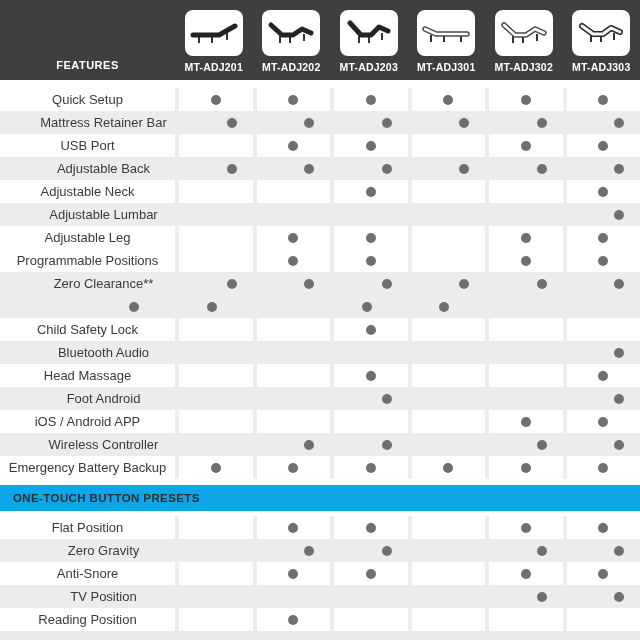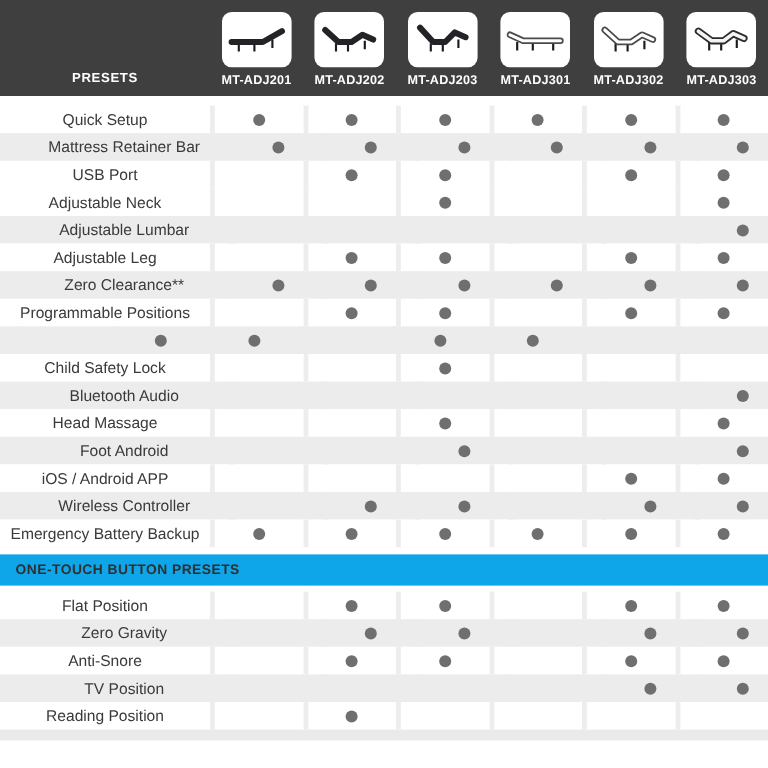--- a/index.html
+++ b/index.html
@@ -43,21 +43,21 @@
     display:flex; align-items:center; padding-left:13px;
     font-size:11.5px; font-weight:bold; color:#2f2f2f; letter-spacing:.4px;
   }
   .bottom-strip { height:9px; background:#eaeaea; }
 </style>
 </head>
 <body>
 
 <div class="page">
   <div class="hdr">
-    <div class="hdr-features">PRESETS</div>
+    <div class="hdr-features">FEATURES</div>
 
   <div class="model-cell">
         <div class="thumb">
           <svg width="48" height="27" viewBox="0 0 48 27">
             <line x1="9" y1="16" x2="9" y2="23" stroke="#1c1c1e" stroke-width="1.8"></line>
             <line x1="22" y1="16" x2="22" y2="23" stroke="#1c1c1e" stroke-width="1.8"></line>
             <line x1="37" y1="13" x2="37" y2="20" stroke="#1c1c1e" stroke-width="1.8"></line>
             <path d="M3 15 L29 15 L45 6" stroke="#232327" stroke-width="5" stroke-linecap="round" stroke-linejoin="round" fill="none"></path>
           </svg>
         </div>
@@ -176,20 +176,41 @@
           <span class="dot"></span>
         </div>
         <div class="fcell"></div>
         <div class="fcell">
           <span class="dot"></span>
         </div>
         <div class="fcell">
           <span class="dot"></span>
         </div>
       </div>
+      <div class="row alt">
+        <div class="flabel">Adjustable Back</div>
+        <div class="fcell">
+          <span class="dot"></span>
+        </div>
+        <div class="fcell">
+          <span class="dot"></span>
+        </div>
+        <div class="fcell">
+          <span class="dot"></span>
+        </div>
+        <div class="fcell">
+          <span class="dot"></span>
+        </div>
+        <div class="fcell">
+          <span class="dot"></span>
+        </div>
+        <div class="fcell">
+          <span class="dot"></span>
+        </div>
+      </div>
       <div class="row">
         <div class="flabel">Adjustable Neck</div>
         <div class="fcell"></div>
         <div class="fcell"></div>
         <div class="fcell">
           <span class="dot"></span>
         </div>
         <div class="fcell"></div>
         <div class="fcell"></div>
         <div class="fcell">
@@ -217,51 +238,51 @@
           <span class="dot"></span>
         </div>
         <div class="fcell"></div>
         <div class="fcell">
           <span class="dot"></span>
         </div>
         <div class="fcell">
           <span class="dot"></span>
         </div>
       </div>
+      <div class="row">
+        <div class="flabel">Programmable Positions</div>
+        <div class="fcell"></div>
+        <div class="fcell">
+          <span class="dot"></span>
+        </div>
+        <div class="fcell">
+          <span class="dot"></span>
+        </div>
+        <div class="fcell"></div>
+        <div class="fcell">
+          <span class="dot"></span>
+        </div>
+        <div class="fcell">
+          <span class="dot"></span>
+        </div>
+      </div>
       <div class="row alt">
         <div class="flabel">Zero Clearance**</div>
         <div class="fcell">
           <span class="dot"></span>
         </div>
         <div class="fcell">
           <span class="dot"></span>
         </div>
         <div class="fcell">
           <span class="dot"></span>
         </div>
         <div class="fcell">
           <span class="dot"></span>
         </div>
-        <div class="fcell">
-          <span class="dot"></span>
-        </div>
-        <div class="fcell">
-          <span class="dot"></span>
-        </div>
-      </div>
-      <div class="row">
-        <div class="flabel">Programmable Positions</div>
-        <div class="fcell"></div>
-        <div class="fcell">
-          <span class="dot"></span>
-        </div>
-        <div class="fcell">
-          <span class="dot"></span>
-        </div>
-        <div class="fcell"></div>
         <div class="fcell">
           <span class="dot"></span>
         </div>
         <div class="fcell">
           <span class="dot"></span>
         </div>
       </div>
       <div class="row alt">
         <div class="fcell"></div>
         <div class="fcell">

